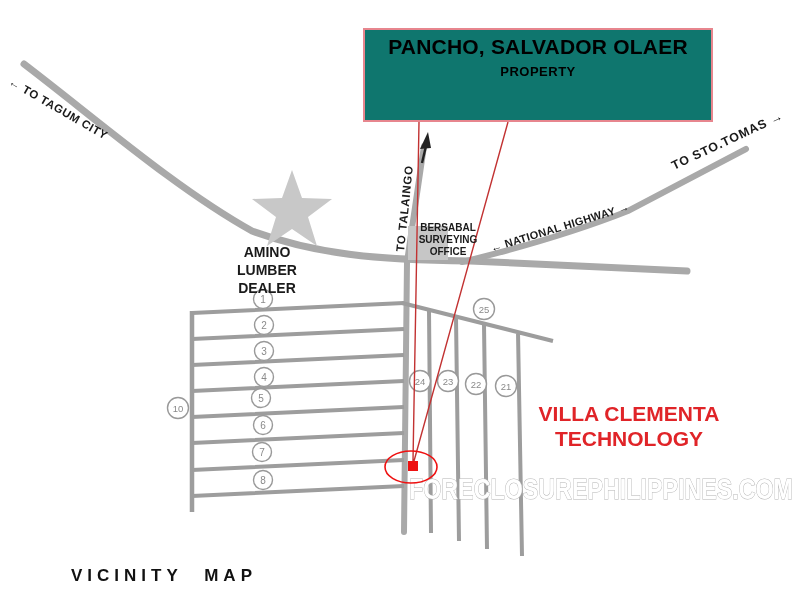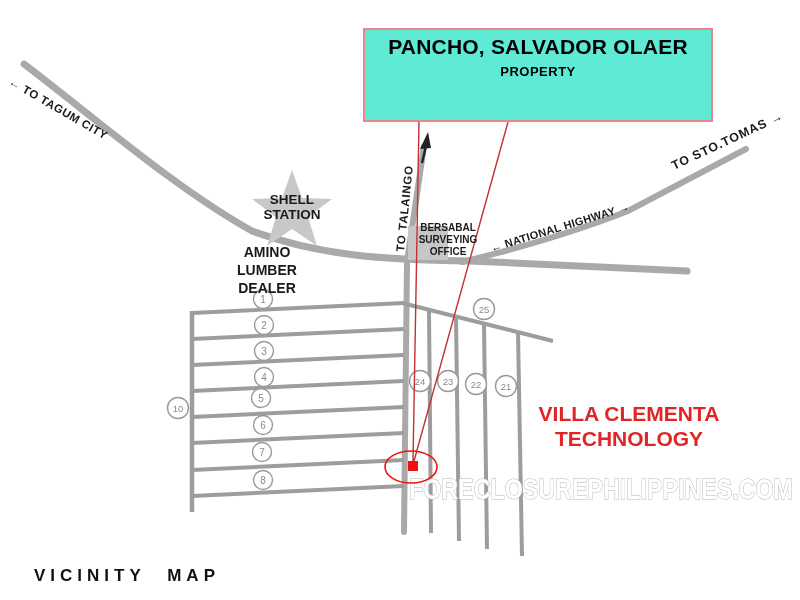--- a/index.html
+++ b/index.html
@@ -5,33 +5,33 @@
   html,body{margin:0;padding:0;background:#fff;}
   #stage{
     position:relative;width:800px;height:600px;background:#ffffff;
     font-family:"Liberation Sans",sans-serif;overflow:hidden;
   }
   #stage svg{position:absolute;left:0;top:0;}
   .lbl{position:absolute;color:#1a1a1a;font-weight:bold;white-space:pre-line;}
   .lbl.center{text-align:center;}
   #title-box{
     position:absolute;left:363px;top:28px;width:350px;height:94px;
-    border:2px solid #e7868e;background:#5eead4;text-align:center;
+    border:2px solid #e7868e;background:#0f766e;text-align:center;
     box-sizing:border-box;padding-top:5px;
   }
   #title-box .name{font-size:21px;font-weight:bold;letter-spacing:.2px;}
   #title-box .prop{font-size:13px;font-weight:bold;margin-top:5px;letter-spacing:.5px;}
   #title-box .addr{font-size:13.5px;font-weight:bold;margin-top:7px;line-height:1.22;}
   #kcast{left:118px;top:115px;font-size:12.5px;line-height:1.1;}
   #shell{left:252px;top:192px;width:80px;font-size:13.5px;line-height:1.12;}
   #amino{left:233px;top:243px;width:68px;font-size:14px;line-height:1.3;}
   #bersabal{left:412px;top:222px;width:72px;font-size:10px;line-height:1.22;}
   #villa{left:520px;top:402px;width:218px;font-size:21px;line-height:1.18;color:#e02428;}
   #vicinity{left:34px;top:548px;}
-  #vicinity .vt{font-size:17px;font-weight:bold;letter-spacing:5px;word-spacing:12px;color:#111;}
+  #vicinity .vt{font-size:17px;font-weight:bold;letter-spacing:5px;word-spacing:12px;color:#111;margin-left:37px;}
   text{font-family:"Liberation Sans",sans-serif;}
   .roadlbl{font-weight:bold;fill:#1a1a1a;}
   .lotnum{fill:#8a8a8a;}
 </style>
 </head>
 <body>
 
 <div id="stage">
 
   <svg width="800" height="600" viewBox="0 0 800 600">
@@ -126,22 +126,20 @@
     <rect x="408" y="461" width="10" height="10" fill="#ee1111"></rect>
   </svg>
 
   <div id="title-box">
     <div class="name">PANCHO, SALVADOR OLAER</div>
     <div class="prop">PROPERTY</div>
     <div class="addr">
     </div>
   </div>
 
-  <div class="lbl center" id="shell">SHELL
-STATION</div>
   <div class="lbl center" id="amino">AMINO
 LUMBER
 DEALER</div>
   <div class="lbl center" id="bersabal">BERSABAL
 SURVEYING
 OFFICE</div>
   <div class="lbl center" id="villa">VILLA CLEMENTA
 TECHNOLOGY</div>
 
   <div id="vicinity" class="lbl">

